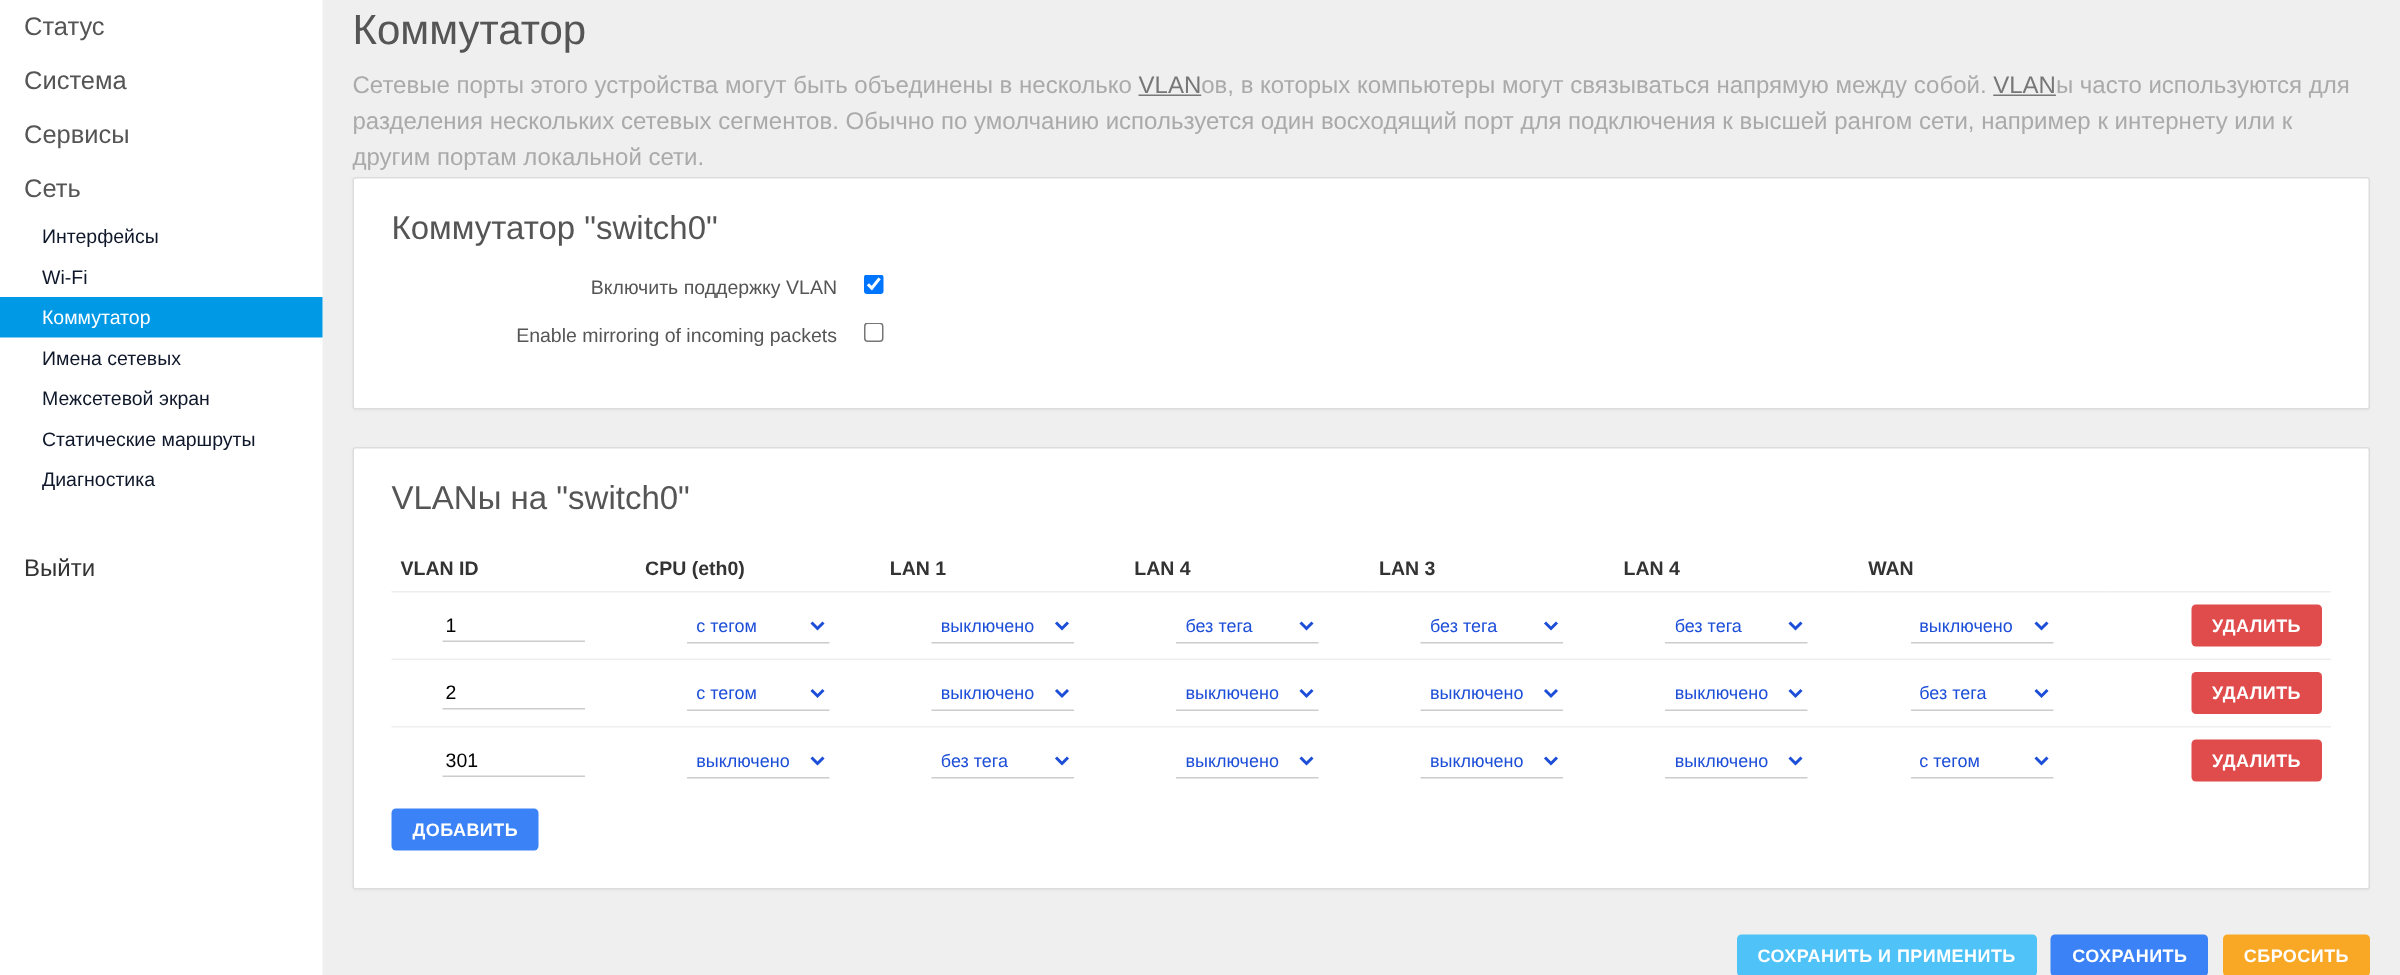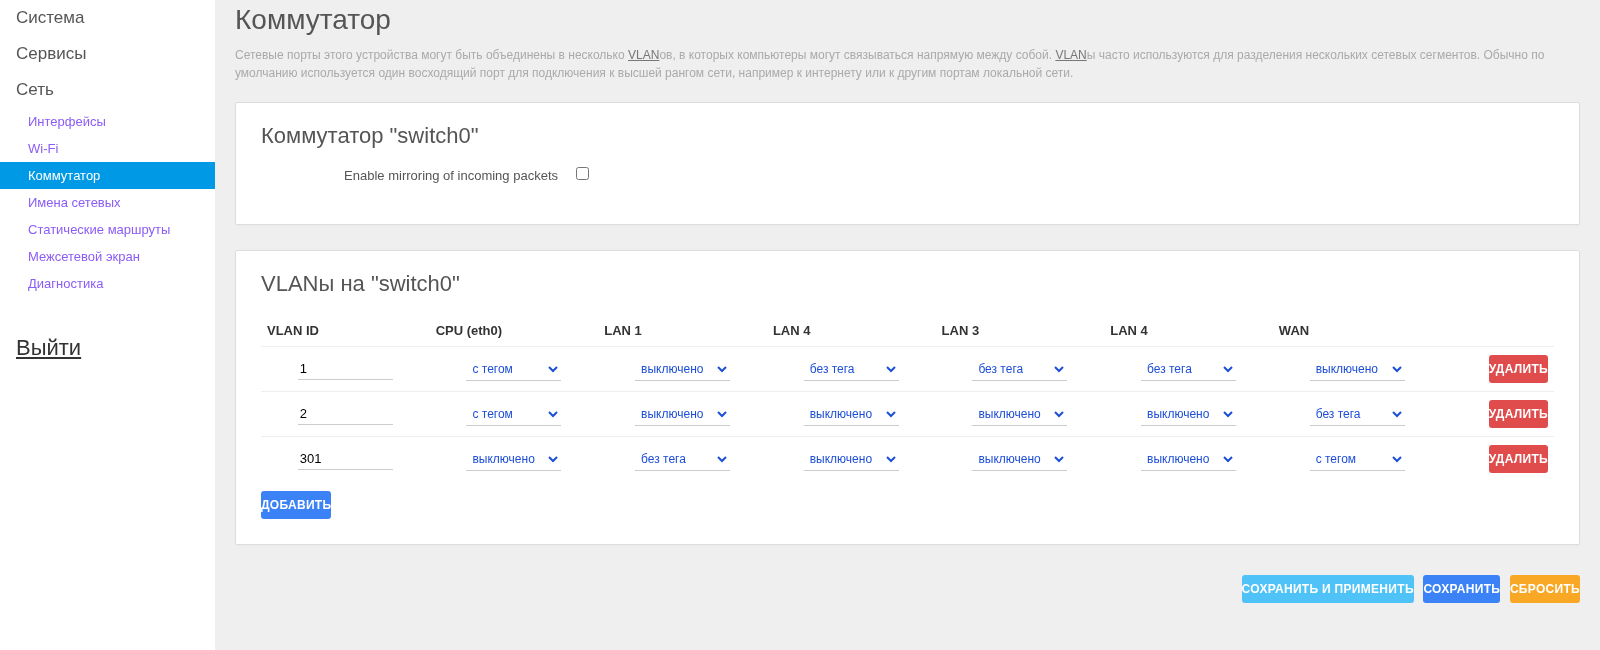--- a/index.html
+++ b/index.html
@@ -2,83 +2,88 @@
 <html><head>
 <meta charset="utf-8">
 <style>
 * { box-sizing: border-box; margin: 0; padding: 0; }
 body { font-family: "Segoe UI", Arial, sans-serif; font-size: 13px; color: #333; background: #efefef; }
 .layout { display: flex; min-height: 650px; }
 .sidebar { width: 215px; background: #fff; padding-top: 0; flex-shrink: 0; }
 .nav-top { padding: 0; }
 .nav-top-item { display:block; padding: 8px 16px; color:#555; font-size:17px; cursor:pointer; font-weight:400; }
 .nav-sub { }
-.nav-sub-item { display:block; padding: 6px 16px 6px 28px; color:#8b5cf6; font-size:13px; cursor:pointer; }
+.nav-sub-item { display:block; padding: 6px 16px 6px 28px; color:#0f172a; font-size:13px; cursor:pointer; }
 .nav-sub-item.active { background:#0099e6; color:#fff; }
-.logout { display:block; padding:8px 16px; margin-top:30px; color:#333; font-size:22px; text-decoration:underline; cursor:pointer; }
+.logout { display:block; padding:8px 16px; margin-top:30px; color:#333; font-size:16px; cursor:pointer; }
 
 .main { flex:1; padding: 0 20px 20px 20px; }
 .page-title { font-size:28px; font-weight:400; color:#555; padding: 4px 0 10px 0; }
-.page-desc { font-size:12px; color:#aaa; line-height:1.5; margin-bottom:20px; }
+.page-desc { font-size:16px; color:#aaa; line-height:1.5; }
 .page-desc .vlan-link { color:#777; text-decoration:underline; }
 
 .panel { background:#fff; border:1px solid #ddd; border-radius:2px; padding:20px 25px 25px 25px; margin-bottom:25px; box-shadow:0 1px 2px rgba(0,0,0,0.03); }
 .panel-title { font-size:22px; font-weight:400; color:#555; margin-bottom:18px; }
 
 .form-row { display:flex; align-items:center; margin-bottom:16px; }
 .form-label { width:315px; text-align:right; padding-right:18px; color:#555; font-size:13px; }
 .form-control { }
 
 .vlan-table { width:100%; border-collapse:collapse; }
 .vlan-table th { text-align:left; font-weight:600; font-size:13px; color:#333; padding:8px 6px; }
 .vlan-table td { text-align:center; padding:8px 6px; border-top:1px solid #eee; }
 .vlan-id-input { width:95px; border:none; border-bottom:1px solid #ccc; background:transparent; font-size:13px; padding:3px 2px; outline:none; }
 .port-select { width:95px; border:none; border-bottom:1px solid #ccc; background:transparent; font-size:12px; padding:3px 2px; outline:none; color:#1d4ed8; appearance:menulist; }
 
-.btn { display:inline-block; border:none; padding:7px 0; font-size:12px; font-weight:600; border-radius:3px; cursor:pointer; color:#fff; letter-spacing:0.3px; }
+.btn { display:inline-block; border:none; padding:7px 14px; font-size:12px; font-weight:600; border-radius:3px; cursor:pointer; color:#fff; letter-spacing:0.3px; }
 .btn-danger { background:#e04b4b; }
 .btn-primary { background:#3b82f6; }
 .btn-info { background:#4fc3f7; }
 .btn-warning { background:#f9a825; }
 .add-btn-wrap { margin-top:10px; }
 
 .footer-actions { text-align:right; padding:5px 0 15px 0; }
 .footer-actions .btn { margin-left:6px; }
 </style>
 </head>
 <body>
 
 <div class="layout">
   <div class="sidebar">
     <div class="nav-top">
+      <a class="nav-top-item">Статус</a>
       <a class="nav-top-item">Система</a>
       <a class="nav-top-item">Сервисы</a>
       <a class="nav-top-item">Сеть</a>
     </div>
     <div class="nav-sub">
       <a class="nav-sub-item">Интерфейсы</a>
       <a class="nav-sub-item">Wi-Fi</a>
       <a class="nav-sub-item active">Коммутатор</a>
       <a class="nav-sub-item">Имена сетевых</a>
+      <a class="nav-sub-item">Межсетевой экран</a>
       <a class="nav-sub-item">Статические маршруты</a>
-      <a class="nav-sub-item">Межсетевой экран</a>
       <a class="nav-sub-item">Диагностика</a>
     </div>
     <a class="logout">Выйти</a>
   </div>
 
   <div class="main">
     <h1 class="page-title">Коммутатор</h1>
     <p class="page-desc">
       <span>Сетевые порты этого устройства могут быть объединены в несколько </span><span class="vlan-link">VLAN</span><span>ов, в которых компьютеры могут связываться напрямую между собой. </span><span class="vlan-link">VLAN</span><span>ы часто используются для разделения нескольких сетевых сегментов. Обычно по умолчанию используется один восходящий порт для подключения к высшей рангом сети, например к интернету или к другим портам локальной сети.</span>
     </p>
 
     <div class="panel">
       <div class="panel-title">Коммутатор "switch0"</div>
 
+      <div class="form-row">
+        <div class="form-label">Включить поддержку VLAN</div>
+        <div class="form-control"><input type="checkbox" checked="" style=""></div>
+      </div>
       <div class="form-row">
         <div class="form-label">Enable mirroring of incoming packets</div>
         <div class="form-control"><input type="checkbox" style=""></div>
       </div>
     </div>
 
     <div class="panel">
       <div class="panel-title">VLANы на "switch0"</div>
 
       <table class="vlan-table">

